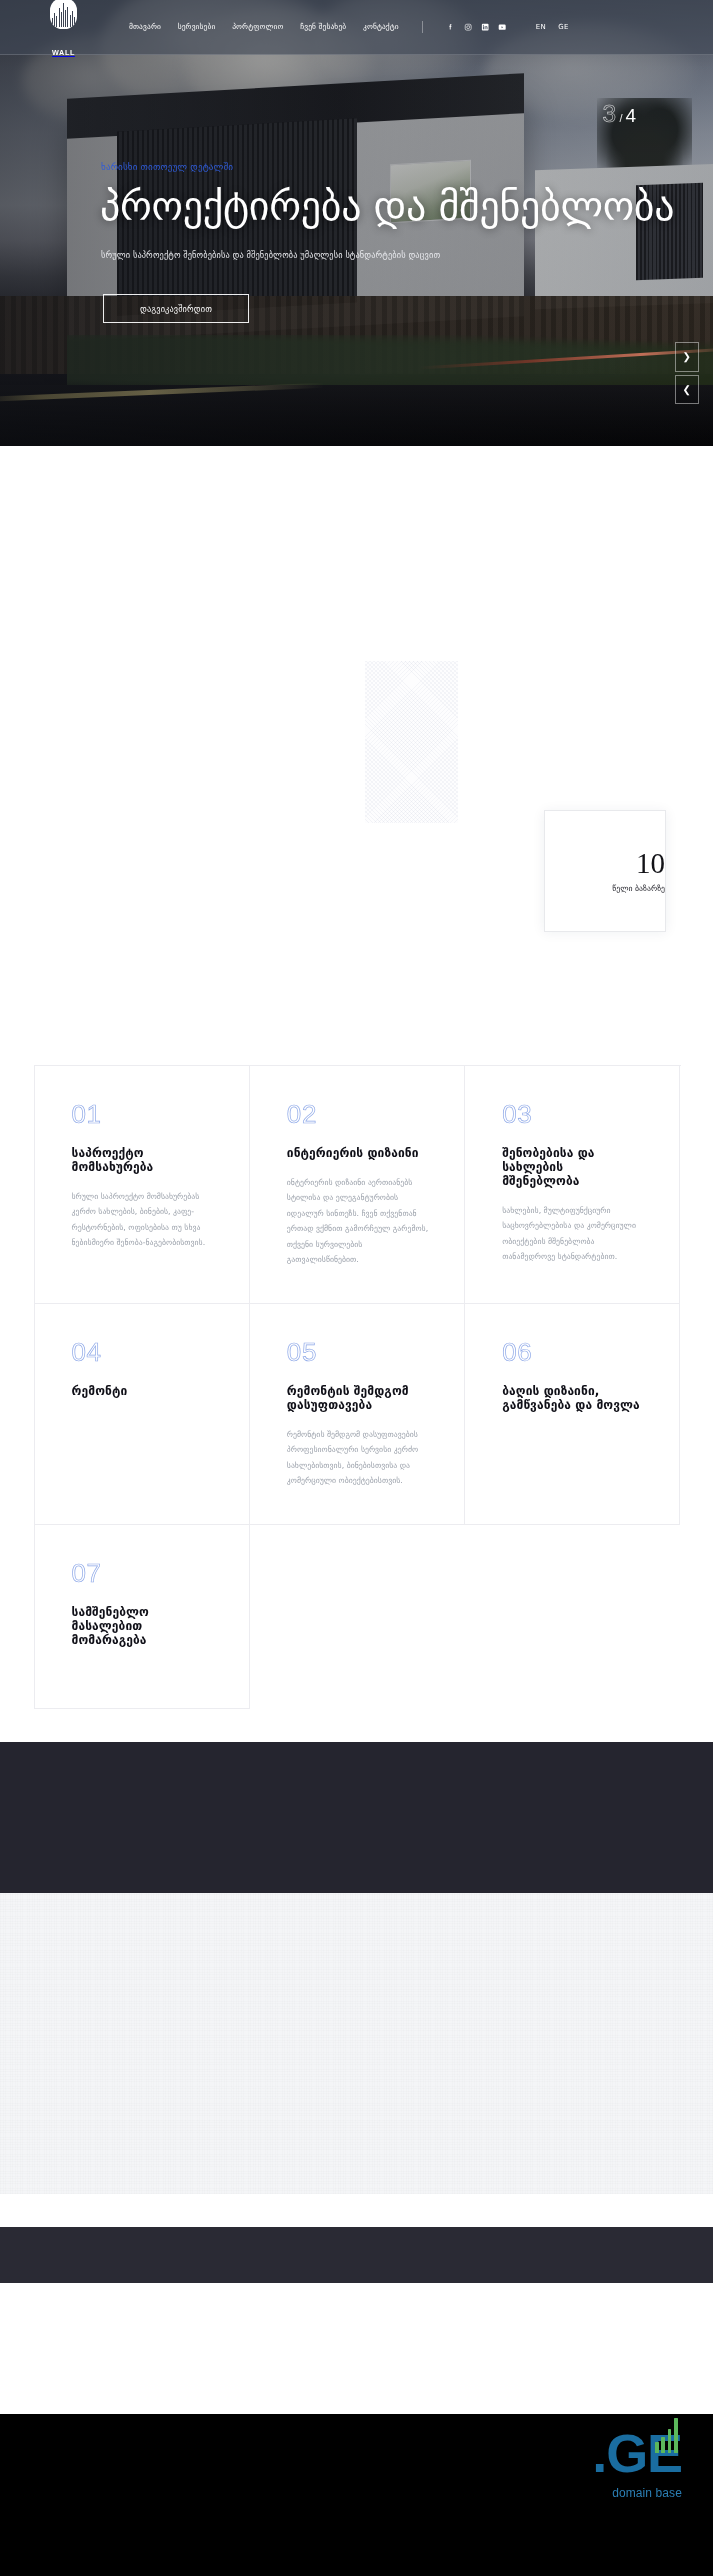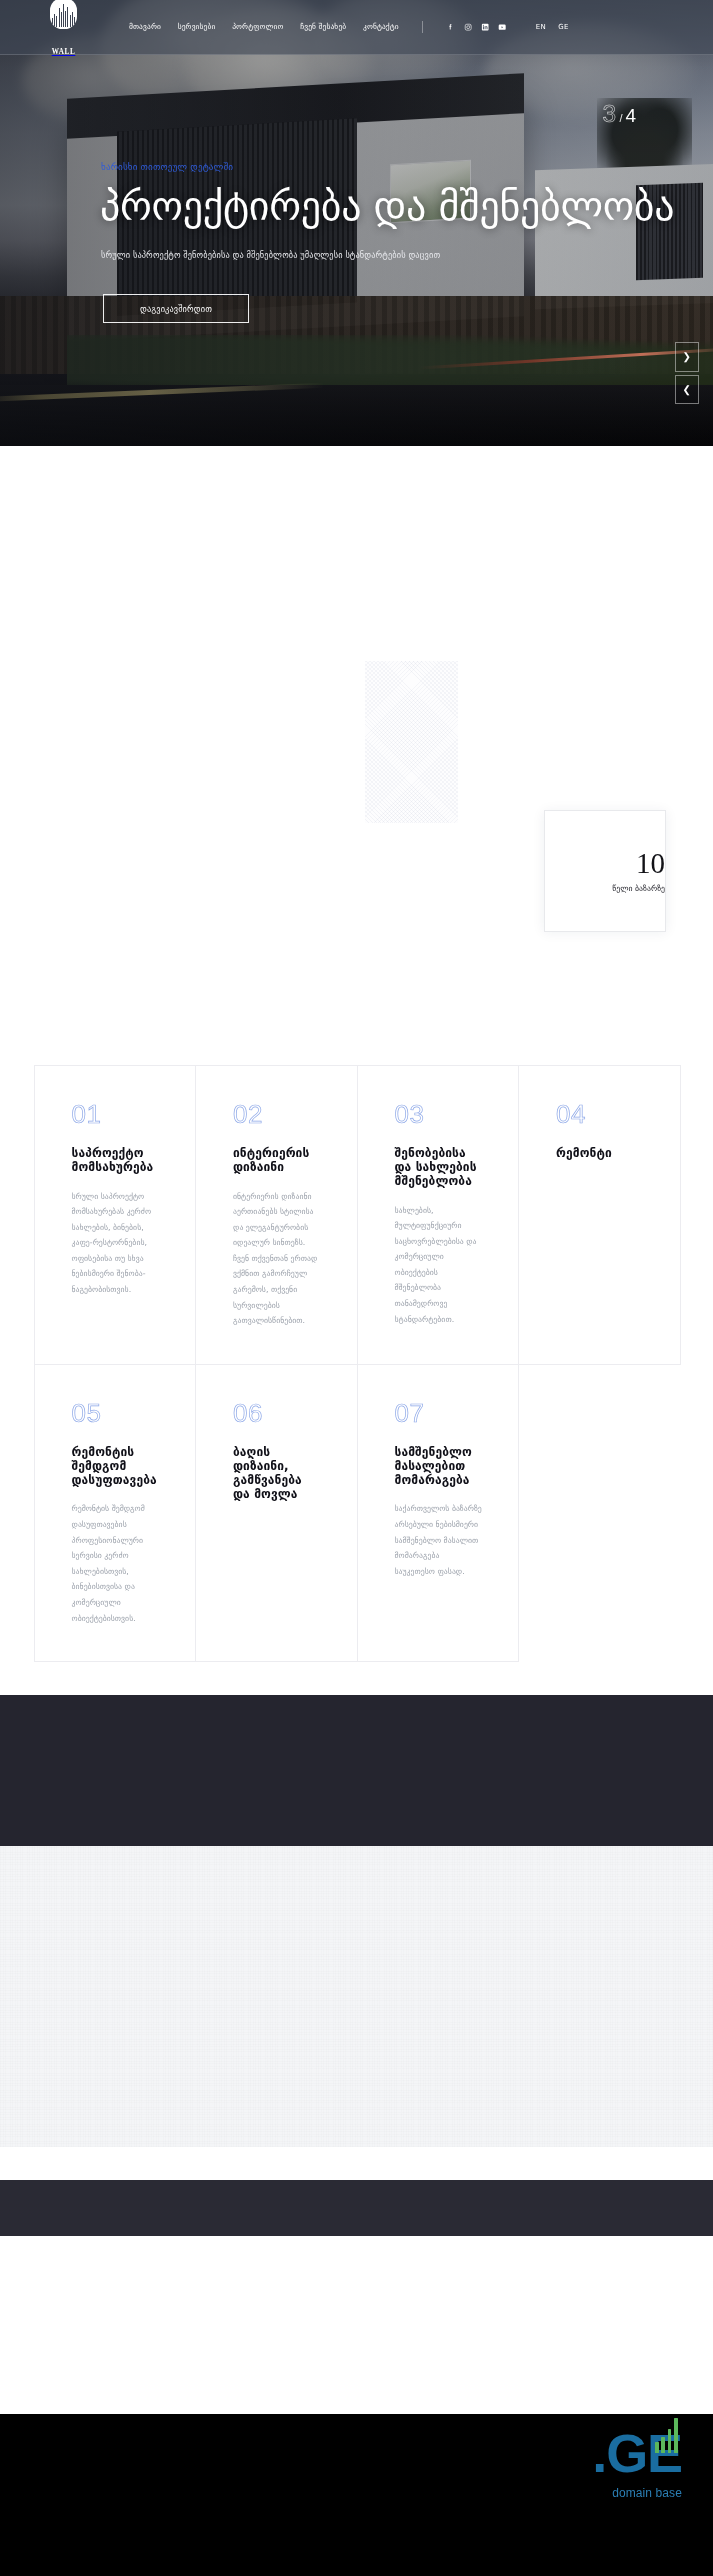--- a/index.html
+++ b/index.html
@@ -148,21 +148,21 @@
   .brand-mark {
     width:27px; height:31px; border-radius:12.3px;
     background:#fff;
     position:relative; overflow:hidden;
     display:flex; align-items:flex-end; justify-content:center;
   }
   .brand-bars { display:flex; align-items:flex-end; gap:1.1px; height:24.5px; padding-bottom:1.7px; }
   .brand-bars i { display:block; width:1.1px; background:#3b4251; }
   .brand-name {
     margin-top:19px; color:#fff; font-size:7.2px; letter-spacing:0.6px; font-weight:700;
-    font-family:Liberation Serif, serif;
+    font-family:Liberation Sans, sans-serif;
   }
   .nav { display:flex; align-items:center; gap:16.7px; margin-left:48px; }
   .nav a {
     color:#fff; text-decoration:none; font-size:7.5px; letter-spacing:0.1px; white-space:nowrap;
   }
   .nav-sep { width:0.6px; height:12.3px; background:rgba(255,255,255,.35); margin:0 6.7px; }
   .socials { display:flex; align-items:center; gap:9px; }
   .socials .ico {
     width:8.4px; height:8.4px; display:flex; align-items:center; justify-content:center;
     color:#fff; fill:#fff;
@@ -243,21 +243,21 @@
   .stat-num {
     font-family:"Liberation Serif", serif;
     font-size:29px; line-height:1; color:#121217; font-weight:400;
   }
   .stat-lbl { margin-top:6.7px; font-size:7.8px; color:#1a1a22; }
 
   
   .svc-wrap { position:relative; width:714px; background:#fff; padding-bottom:33px; }
   .svc-grid {
     width:647px; margin:0 auto;
-    display:grid; grid-template-columns:1fr 1fr 1fr 1fr;
+    display:grid; grid-template-columns:1fr 1fr 1fr;
     border-left:0.6px solid #ececf0; border-top:0.6px solid #ececf0;
   }
   .svc-cell {
     border-right:0.6px solid #ececf0; border-bottom:0.6px solid #ececf0;
     padding:35px 36px 35px 37px;
     min-height:184px;
     background:#fff;
   }
   .svc-cell.empty { background:#fff; border-right:none; border-bottom:none; }
   .svc-num {
@@ -453,21 +453,20 @@
     </article>
 
     <article class="svc-cell">
       <div class="svc-num">06</div>
       <h3 class="svc-title">ბაღის დიზაინი, გამწვანება და მოვლა</h3>
     </article>
 
     <article class="svc-cell">
       <div class="svc-num">07</div>
       <h3 class="svc-title">სამშენებლო მასალებით მომარაგება</h3>
-      <p class="svc-text">საქართველოს ბაზარზე არსებული ნებისმიერი სამშენებლო მასალით მომარაგება საუკეთესო ფასად.</p>
     </article>
 
     <div class="svc-cell empty"></div>
   </div>
 </section>
 
 <div class="dark-band"></div>
 <div class="light-band"></div>
 <div class="tail-white"></div>
 <div class="tail-dark"></div>

